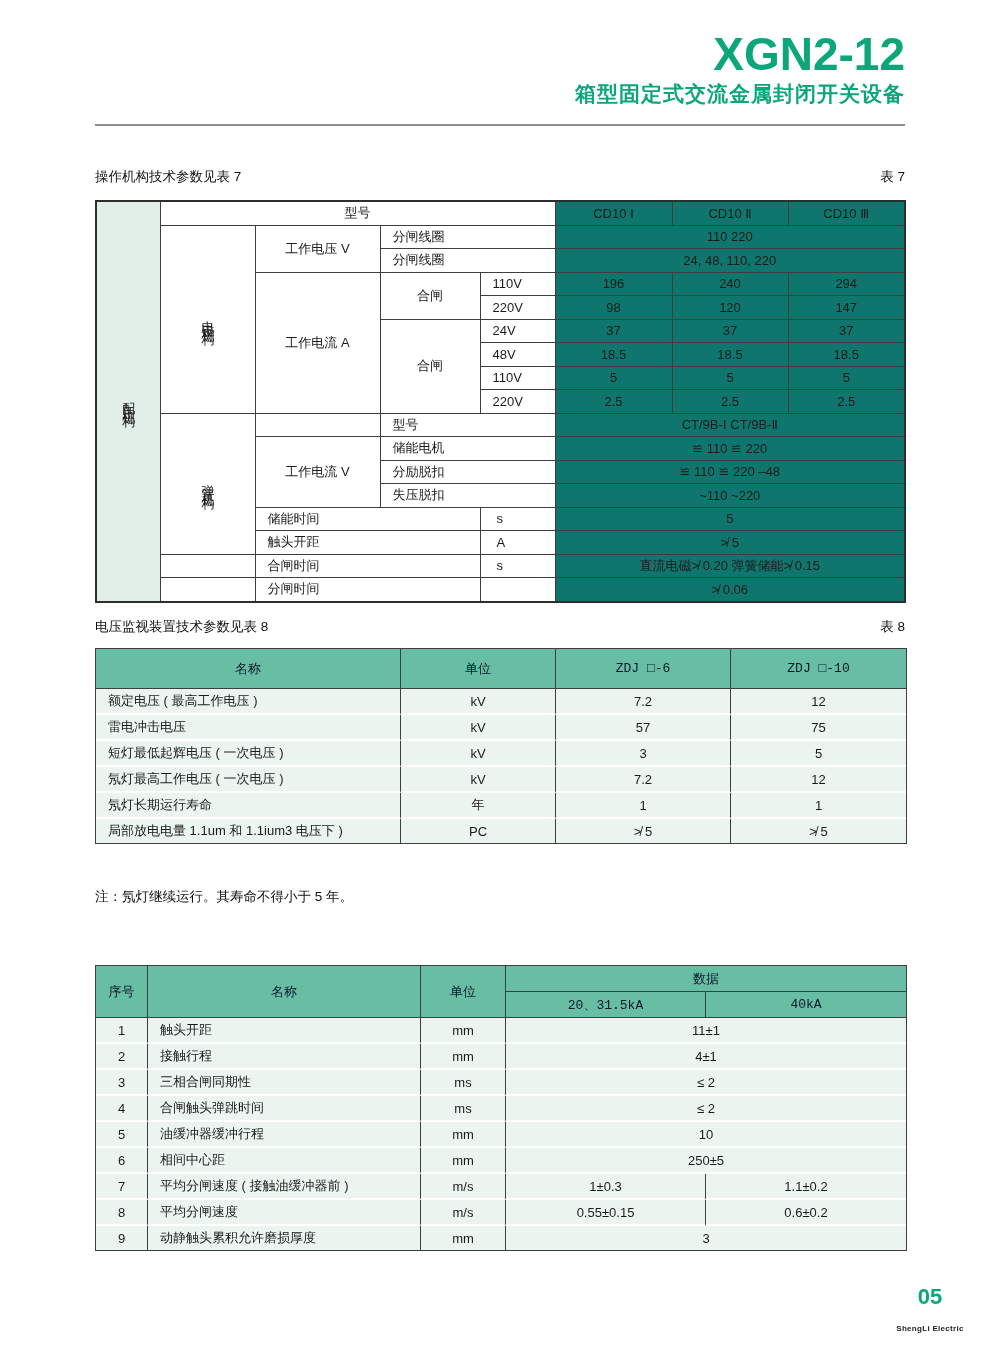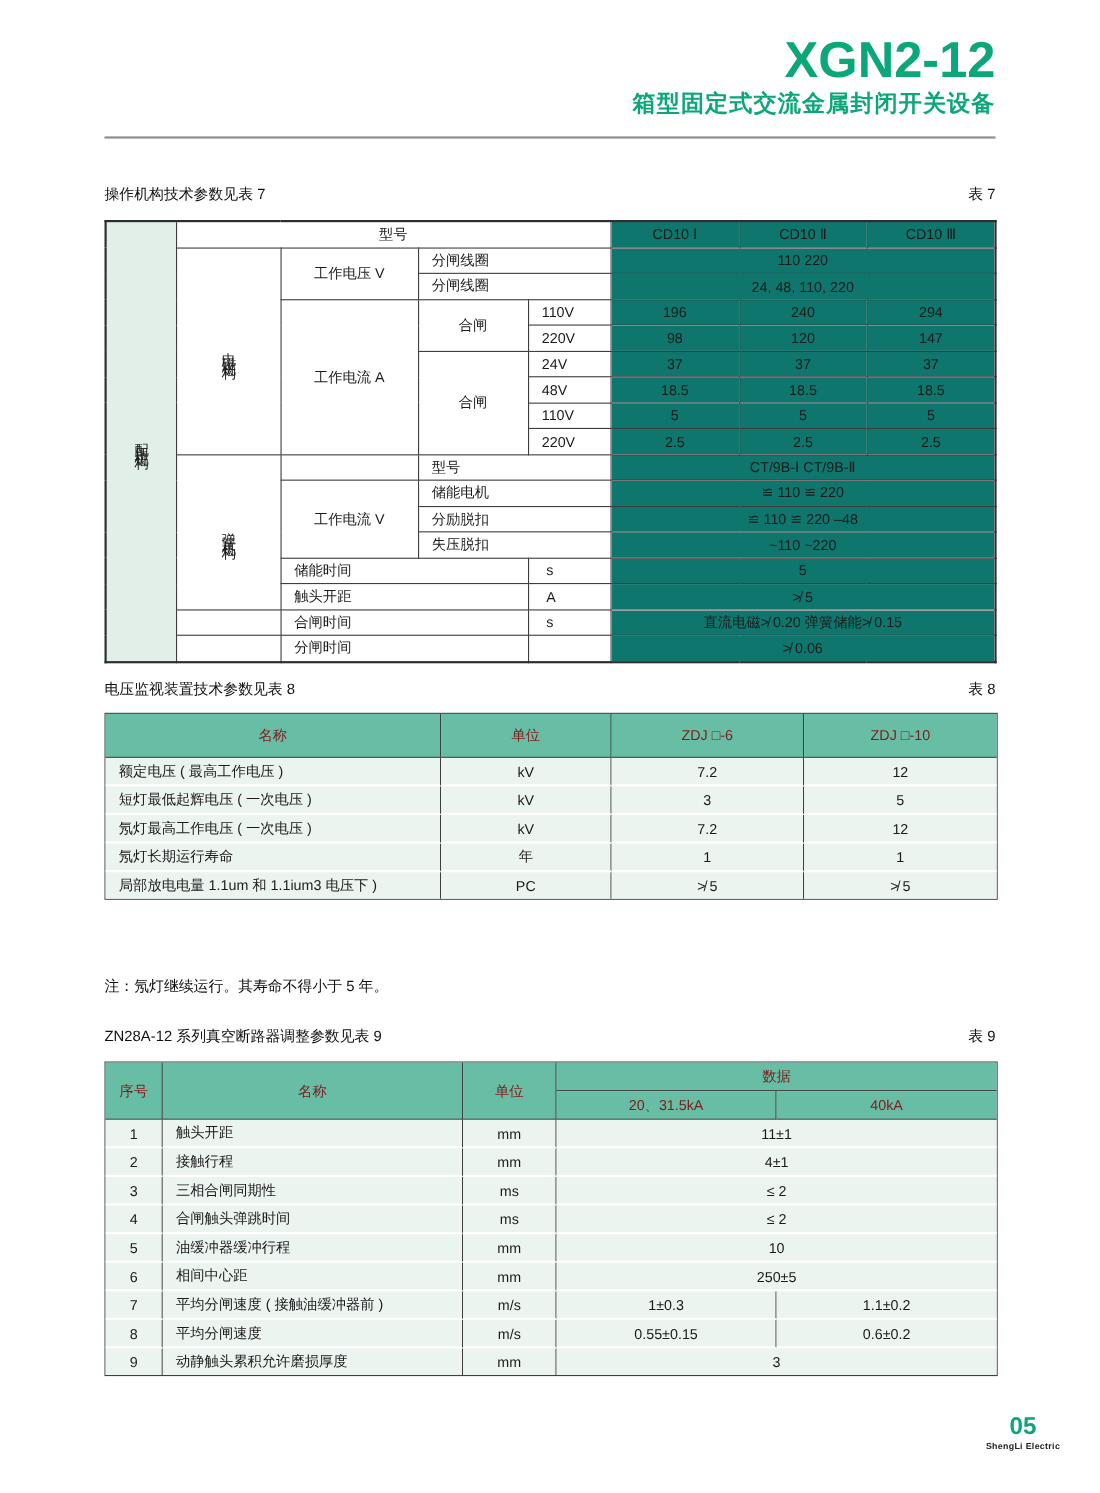--- a/index.html
+++ b/index.html
@@ -25,42 +25,42 @@
          overflow:hidden;white-space:nowrap;}
   .t7{border:2px solid #2e2e2e;}
   .t7 .tintcol{background:#e2efe9;}
   .t7 .val{background:#0f766e;}
   .t7 .lbl{text-align:left;padding-left:12px;}
   .t7 .unit{text-align:left;padding-left:16px;}
   .vert{writing-mode:vertical-rl;text-orientation:upright;letter-spacing:4px;}
 
   
   .grid{border:1.5px solid #3e3e3e;table-layout:fixed;border-spacing:0;font-size:13px;}
-  .grid th{background:#68bda5;font-weight:400;color:#7f1d1d;
-           border-right:1px solid #3e3e3e;border-bottom:1px solid #3e3e3e;padding:0 4px;}
+  .grid th{background:#68bda5;font-weight:400;color:#0f172a;
+           border-right:1px solid #3e3e3e;border-bottom:1px solid #3e3e3e;padding:0 4px;font-family:Liberation Mono, monospace;}
   .grid th:last-child,.grid td:last-child{border-right:none;}
   .grid td{background:#ecf4f0;border-right:1px solid #3e3e3e;border-bottom:2px solid #ffffff;
            padding:0 4px;text-align:center;overflow:hidden;white-space:nowrap;}
   .grid tr:last-child td{border-bottom:none;}
   .grid .nm{text-align:left;padding-left:12px;}
 
   .t8{left:95px;top:648px;width:810px;}
   .t8 th{height:39px;}
   .t8 td{height:24px;}
 
   .note8{left:95px;top:888px;width:810px;font-size:13.5px;color:#111;}
 
   .t9{left:95px;top:965px;width:810px;}
   .t9 th{height:25px;}
   .t9 td{height:24px;}
 
   
   .footer{left:860px;top:1284px;width:140px;text-align:center;}
   .pageno{color:#0ba77b;font-size:22px;font-weight:700;}
-  .brandline{color:#222;font-size:8px;font-weight:700;margin-top:0;letter-spacing:.3px;}
+  .brandline{color:#222;font-size:8px;font-weight:700;margin-top:14px;letter-spacing:.3px;}
 </style>
 </head>
 <body>
 
 <div class="page">
 
   <div class="abs banner">
     <div class="brand-title">XGN2-12</div>
     <div class="brand-sub">箱型固定式交流金属封闭开关设备</div>
   </div>
@@ -202,20 +202,26 @@
       <th>ZDJ □-6</th>
       <th>ZDJ □-10</th>
     </tr>
     <tr>
       <td class="nm">额定电压 ( 最高工作电压 )</td>
       <td>kV</td>
       <td>7.2</td>
       <td>12</td>
     </tr>
     <tr>
+      <td class="nm">雷电冲击电压</td>
+      <td>kV</td>
+      <td>57</td>
+      <td>75</td>
+    </tr>
+    <tr>
       <td class="nm">短灯最低起辉电压 ( 一次电压 )</td>
       <td>kV</td>
       <td>3</td>
       <td>5</td>
     </tr>
     <tr>
       <td class="nm">氖灯最高工作电压 ( 一次电压 )</td>
       <td>kV</td>
       <td>7.2</td>
       <td>12</td>
@@ -230,24 +236,20 @@
       <td class="nm">局部放电电量 1.1um 和 1.1ium3 电压下 )</td>
       <td>PC</td>
       <td>≯ 5</td>
       <td>≯ 5</td>
     </tr>
   </tbody>
     </table>
 
   <div class="abs note8">注：氖灯继续运行。其寿命不得小于 5 年。</div>
 
-  <div class="abs cap" style="top:933px;">
-    <span>ZN28A-12 系列真空断路器调整参数见表 9</span>
-    <span>表 9</span>
-  </div>
 
   <table class="abs grid t9">
     <colgroup>
       <col style="width:52px">
         <col style="width:273px">
         <col style="width:85px">
         <col style="width:200px">
         <col style="width:200px">
     </colgroup>
     <tbody>

